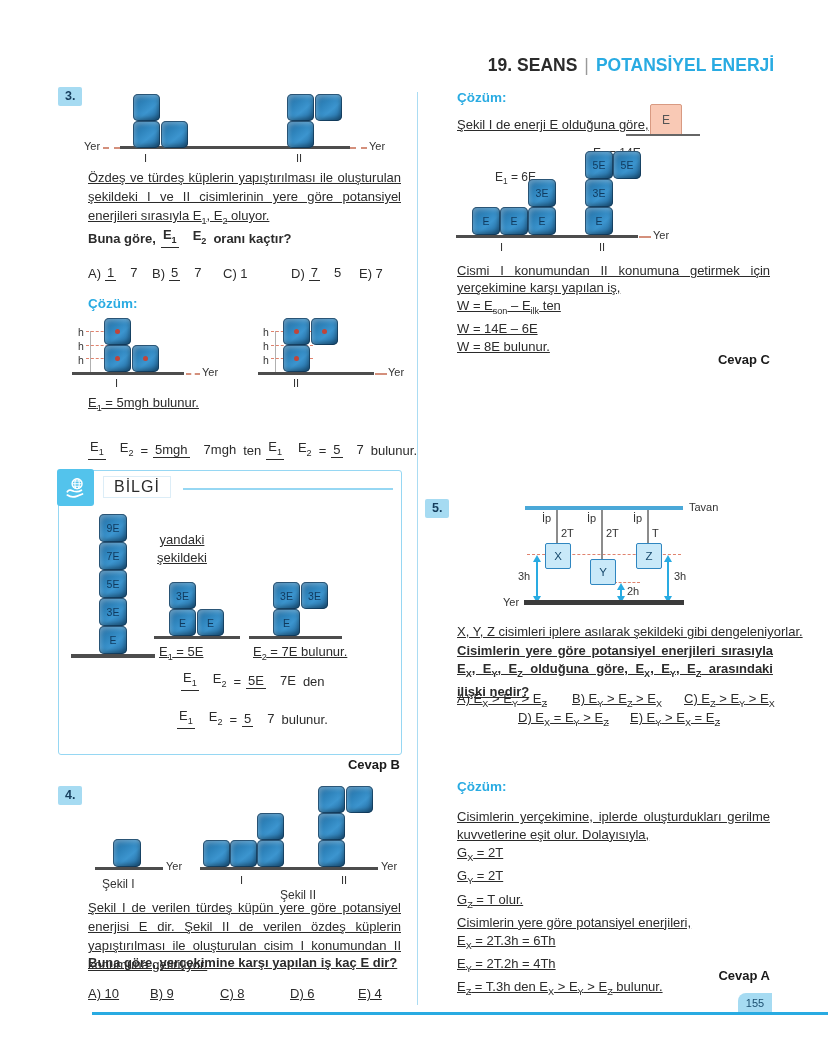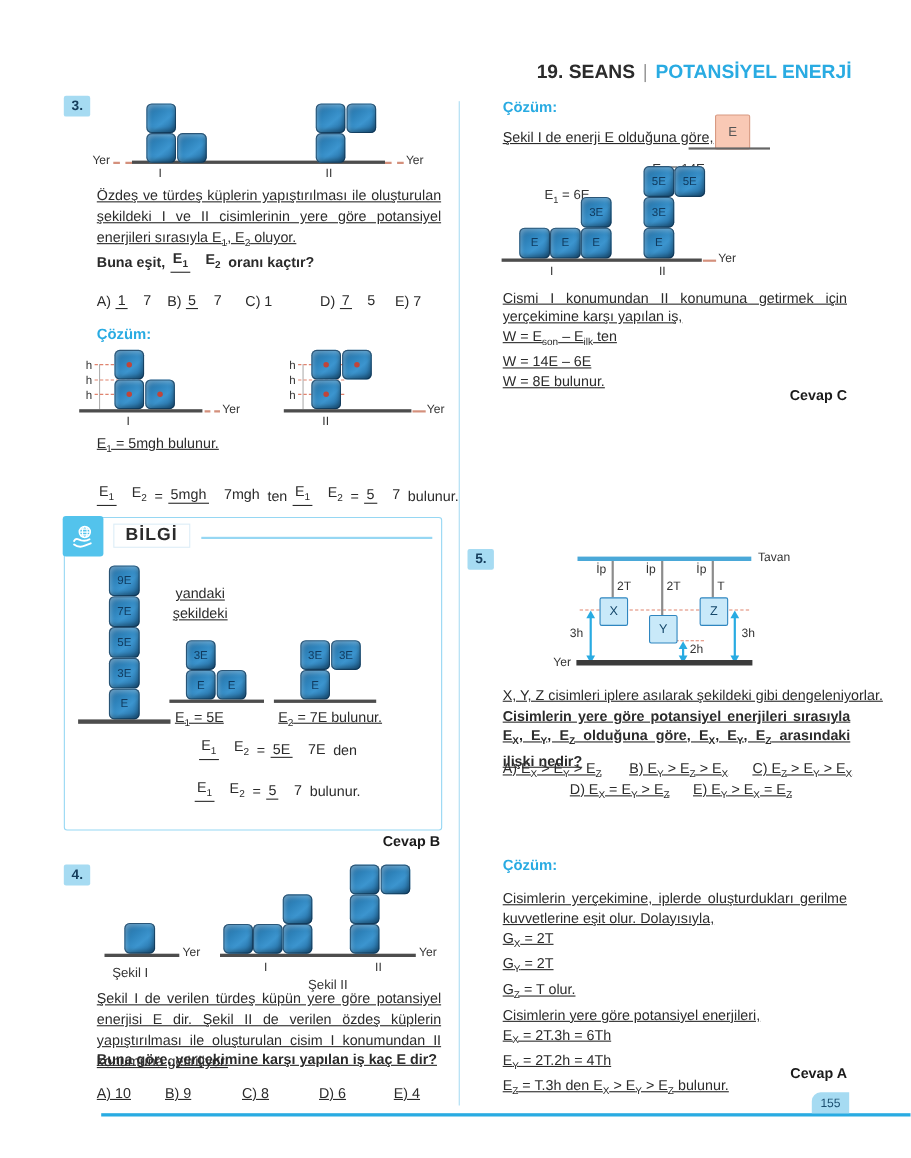--- a/index.html
+++ b/index.html
@@ -30,21 +30,21 @@
   .frac{display:inline-flex;align-items:center;line-height:14px;font-size:13px;gap:12px;}
   .frac>.fn{border-bottom:1px solid #2b2b2b;padding:0 2px;text-align:center;}
   .frac>.fd{padding:0 2px;text-align:center;}
   sub{font-size:0.7em;}
   .eqrow{position:absolute;display:flex;align-items:center;gap:5px;font-size:13px;color:#2b2b2b;}
   .opt{display:flex;align-items:center;gap:4px;height:36px;font-size:13px;}
   .bilgibox{position:absolute;left:58px;top:470px;width:342px;height:283px;
             border:1.5px solid #96d7f3;border-radius:3px;background:#fff;}
   .bilgi-icon{position:absolute;left:-2px;top:-2px;width:37px;height:37px;background:#53c3ec;
               border-radius:3px;display:flex;align-items:center;justify-content:center;}
-  .bilgi-title{position:absolute;left:44px;top:5px;font-weight:bold;font-size:16px;letter-spacing:1px;
+  .bilgi-title{position:absolute;left:44px;top:5px;font-weight:normal;font-size:16px;letter-spacing:1px;
                color:#2b2b2b;background:#fff;border:1px solid #dcedf7;padding:1px 10px;}
   .bilgi-line{position:absolute;left:124px;top:17px;width:210px;height:1.5px;background:#96d7f3;}
   .rope{position:absolute;width:2px;background:#8c8c8c;}
   .xbox{position:absolute;width:24px;height:24px;background:#c9e9f9;border:1.5px solid #2f86c0;
         border-radius:2px;display:flex;align-items:center;justify-content:center;font-size:11.5px;color:#16486b;}
   .varrow{position:absolute;width:2px;background:#29abe2;}
   .varrow:before,.varrow:after{content:"";position:absolute;left:-3px;border:4px solid transparent;}
   .varrow:before{top:-7px;border-bottom:7px solid #29abe2;}
   .varrow:after{bottom:-7px;border-top:7px solid #29abe2;}
   .ceil{position:absolute;height:4px;background:#4aa8d8;}
@@ -85,21 +85,21 @@
   <div class="cube c27" style="left:161px;top:121px;"></div>
   <span class="abs small" style="left:144px;top:152px;">I</span>
   <div class="cube c27" style="left:287px;top:94px;"></div>
   <div class="cube c27" style="left:315px;top:94px;"></div>
   <div class="cube c27" style="left:287px;top:121px;"></div>
   <span class="abs small" style="left:296px;top:152px;">II</span>
 
   <div class="abs t just" style="left:88px;top:168px;width:313px;line-height:19px;">Özdeş ve türdeş küplerin yapıştırılması ile oluşturulan şekildeki I ve II cisimlerinin yere göre potansiyel enerjileri sırasıyla E<sub>1</sub>, E<sub>2</sub> oluyor.</div>
 
   <div class="eqrow bold" style="left:88px;top:220px;height:36px;">
-    <span>Buna eşit,</span>
+    <span>Buna göre,</span>
     <span class="frac bold">
       <span class="fn">E<sub>1</sub></span>
       <span class="fd">E<sub>2</sub></span>
     </span>
     <span>oranı kaçtır?</span>
   </div>
 
   <div class="abs opt" style="left:88px;top:255px;">
     <span>A)</span>
     <span class="frac">

